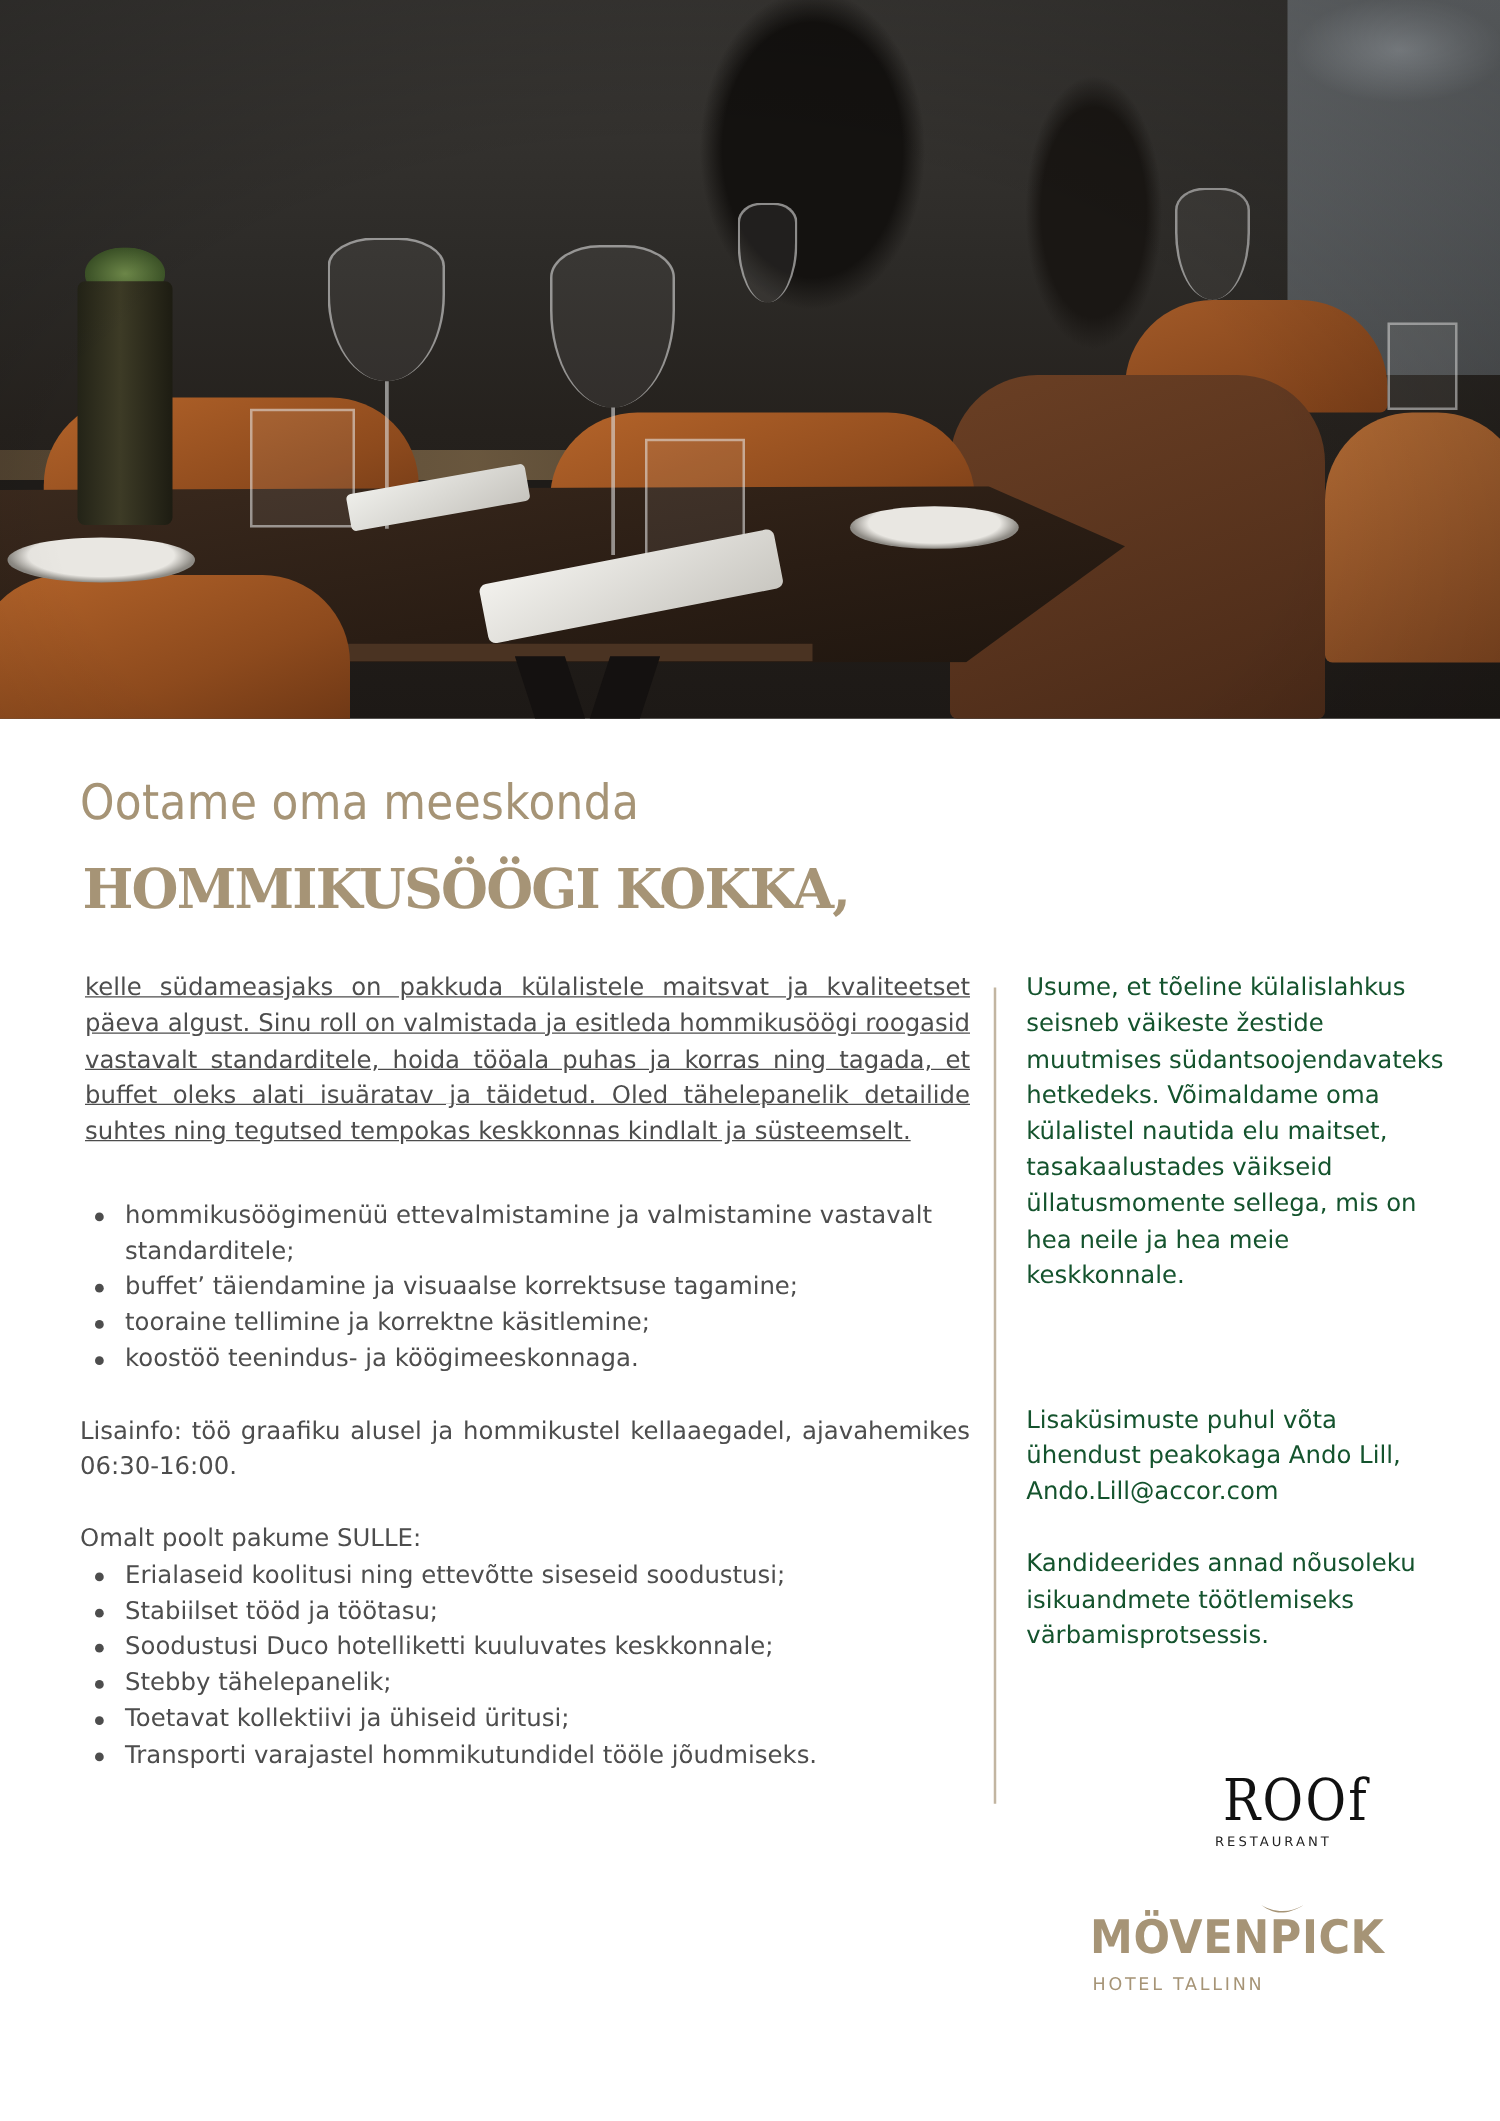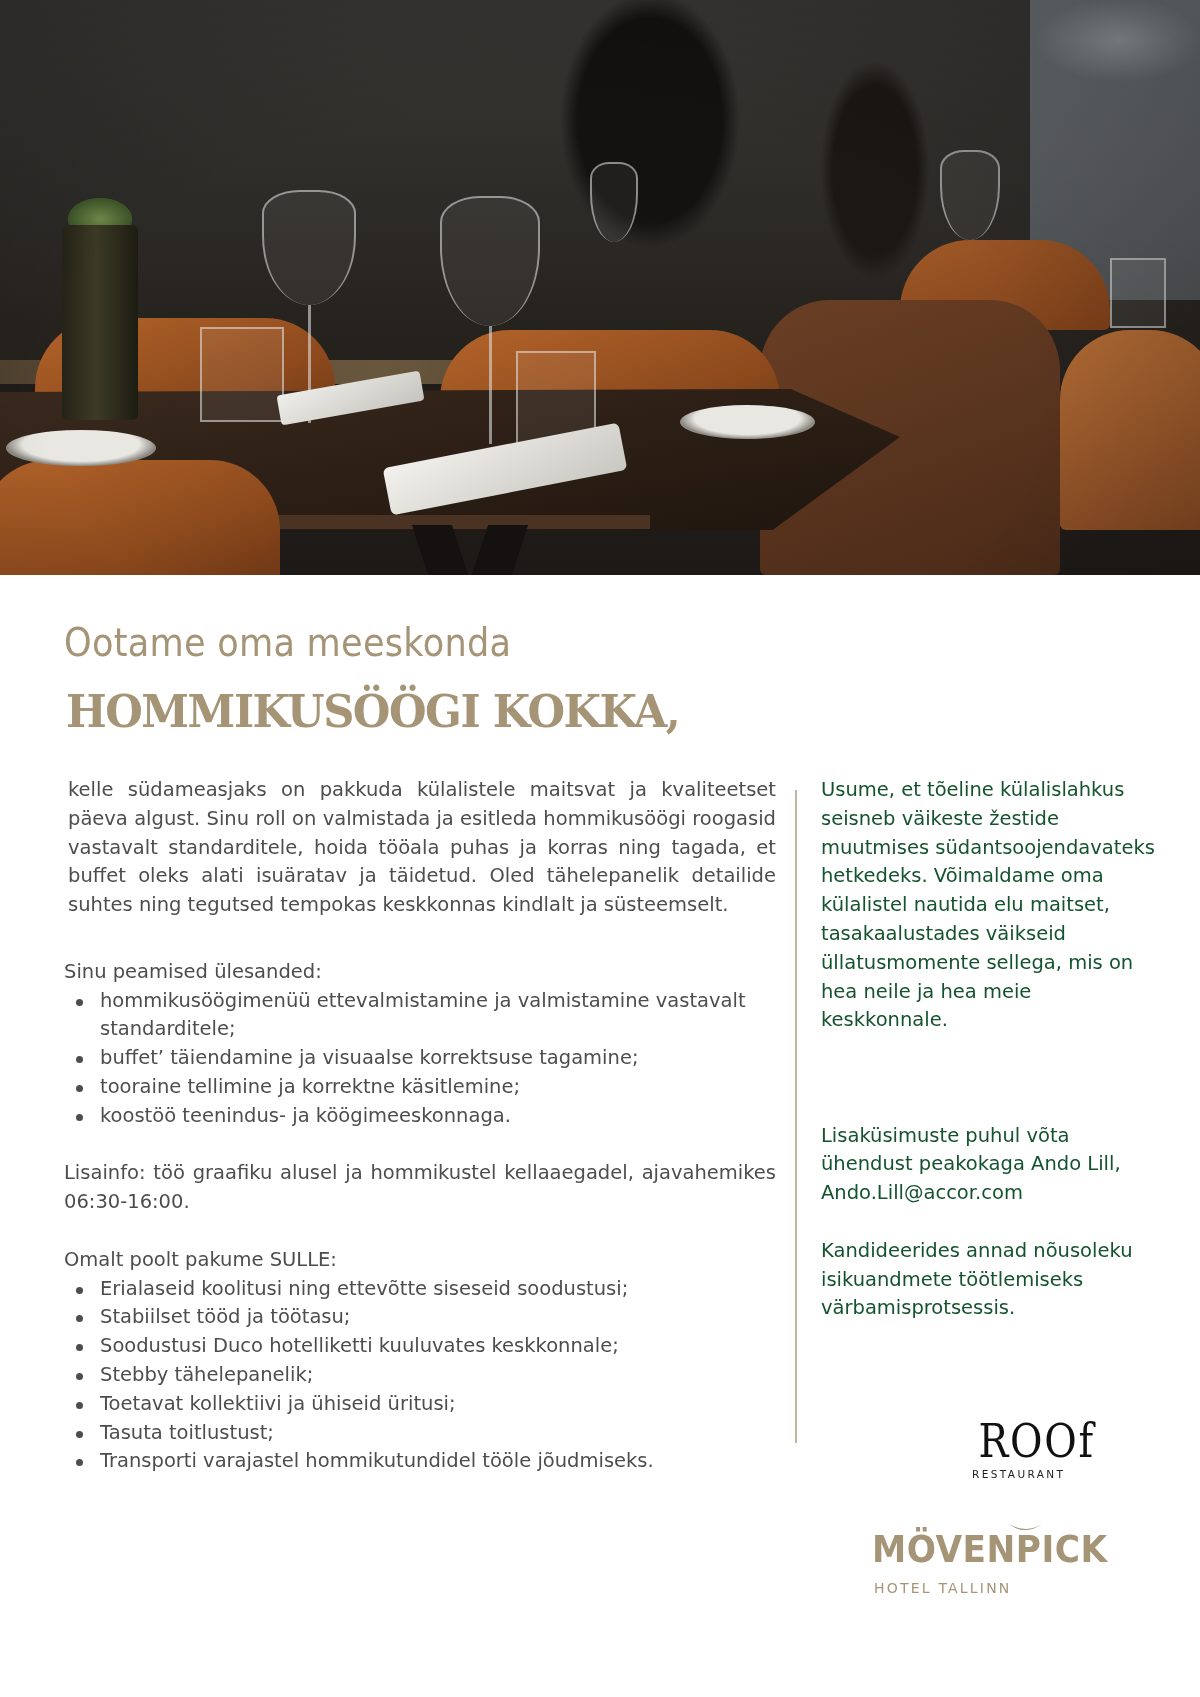--- a/index.html
+++ b/index.html
@@ -63,21 +63,21 @@
     }
     .title {
       position: absolute; left: 66px; top: 686px;
       font-family: "DejaVu Serif", "Liberation Serif", serif; font-size: 44px; color: #a69476; font-weight: bold; letter-spacing: -1.5px;
       transform: scaleX(0.98); transform-origin: left center;
     }
 
     
     .left { position: absolute; left: 64px; top: 776px; width: 712px; font-size: 19.5px; line-height: 28.8px; color: #4d4d4d; }
     .para { text-align: justify; }
-    .para.first { padding-left: 4px; }
+    .para.first { padding-left: 4px; text-decoration: underline; }
     .gap { height: 28.8px; }
     .list-head { }
     ul.bullets { list-style: none; padding-left: 0; }
     ul.bullets li { position: relative; padding-left: 36px; }
     ul.bullets li .dot { position: absolute; left: 12px; top: 12px; width: 7px; height: 7px; border-radius: 50%; background: #4d4d4d; }
 
     
     .divider { position: absolute; left: 795px; top: 790px; width: 2px; height: 653px; background: #c2b5a1; }
 
     
@@ -129,38 +129,36 @@
   <div class="vignette"></div>
 </div>
 
 <div class="intro">Ootame oma meeskonda</div>
 <div class="title">HOMMIKUSÖÖGI KOKKA,</div>
 
 <div class="left">
   <p class="para first">kelle südameasjaks on pakkuda külalistele maitsvat ja kvaliteetset päeva algust. Sinu roll on valmistada ja esitleda hommikusöögi roogasid vastavalt standarditele, hoida tööala puhas ja korras ning tagada, et buffet oleks alati isuäratav ja täidetud. Oled tähelepanelik detailide suhtes ning tegutsed tempokas keskkonnas kindlalt ja süsteemselt.</p>
   <div class="gap"></div>
   <div class="gap" style="height:9px"></div>
-  <p class="list-head">Sinu peamised ülesanded:</p>
   <ul class="bullets">
     <li><span class="dot"></span><span>hommikusöögimenüü ettevalmistamine ja valmistamine vastavalt standarditele;</span></li>
     <li><span class="dot"></span><span>buffet’ täiendamine ja visuaalse korrektsuse tagamine;</span></li>
     <li><span class="dot"></span><span>tooraine tellimine ja korrektne käsitlemine;</span></li>
     <li><span class="dot"></span><span>koostöö teenindus- ja köögimeeskonnaga.</span></li>
   </ul>
   <div class="gap"></div>
   <p class="para">Lisainfo: töö graafiku alusel ja hommikustel kellaaegadel, ajavahemikes 06:30-16:00.</p>
   <div class="gap"></div>
   <p class="list-head">Omalt poolt pakume SULLE:</p>
   <ul class="bullets">
     <li><span class="dot"></span><span>Erialaseid koolitusi ning ettevõtte siseseid soodustusi;</span></li>
     <li><span class="dot"></span><span>Stabiilset tööd ja töötasu;</span></li>
     <li><span class="dot"></span><span>Soodustusi Duco hotelliketti kuuluvates keskkonnale;</span></li>
     <li><span class="dot"></span><span>Stebby tähelepanelik;</span></li>
     <li><span class="dot"></span><span>Toetavat kollektiivi ja ühiseid üritusi;</span></li>
-    <li><span class="dot"></span><span>Tasuta toitlustust;</span></li>
     <li><span class="dot"></span><span>Transporti varajastel hommikutundidel tööle jõudmiseks.</span></li>
   </ul>
 </div>
 
 <div class="divider"></div>
 
 <div class="right">
   <p>Usume, et tõeline külalislahkus seisneb väikeste žestide muutmises südantsoojendavateks hetkedeks. Võimaldame oma külalistel nautida elu maitset, tasakaalustades väikseid üllatusmomente sellega, mis on hea neile ja hea meie keskkonnale.</p>
   <div class="gap"></div>
   <div class="gap"></div>

